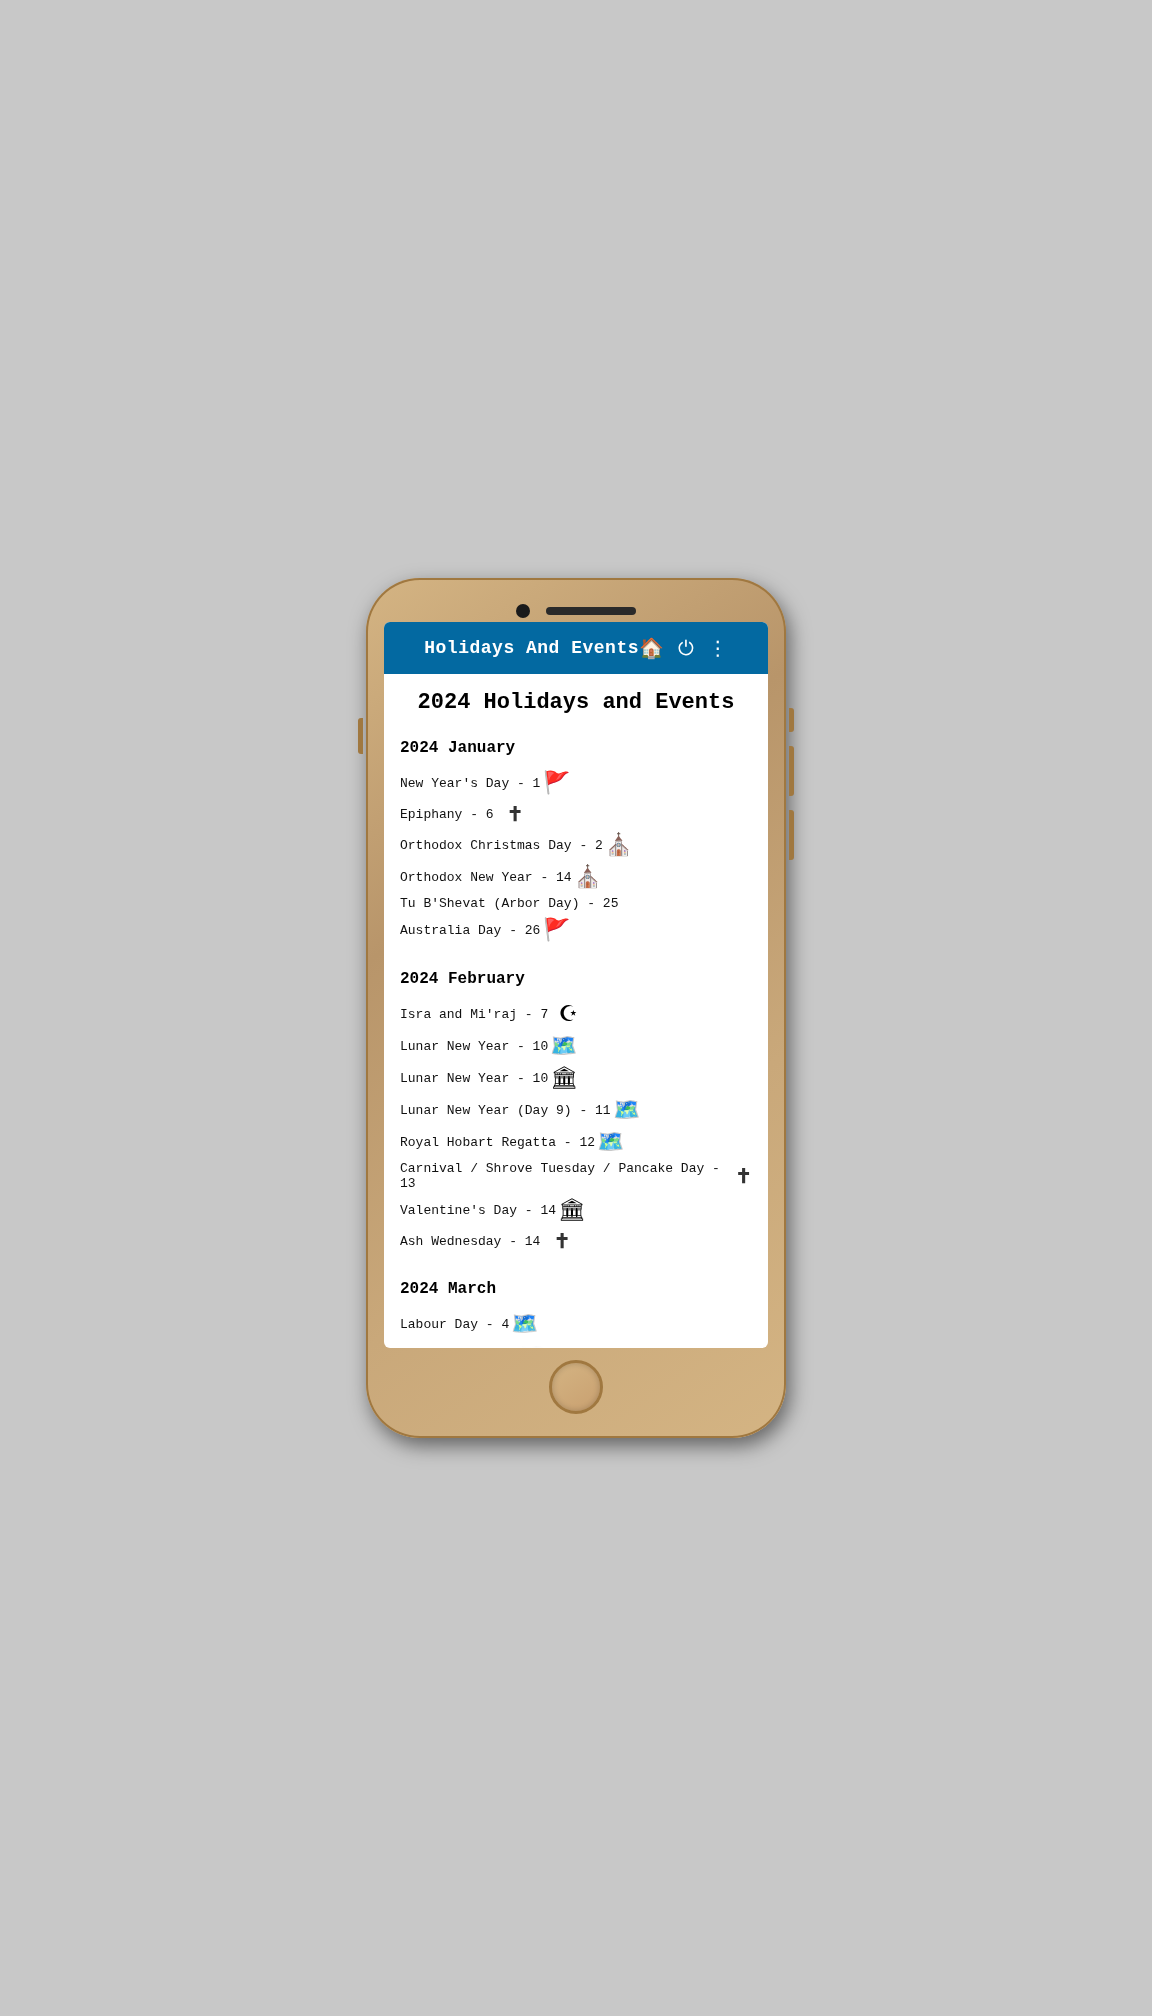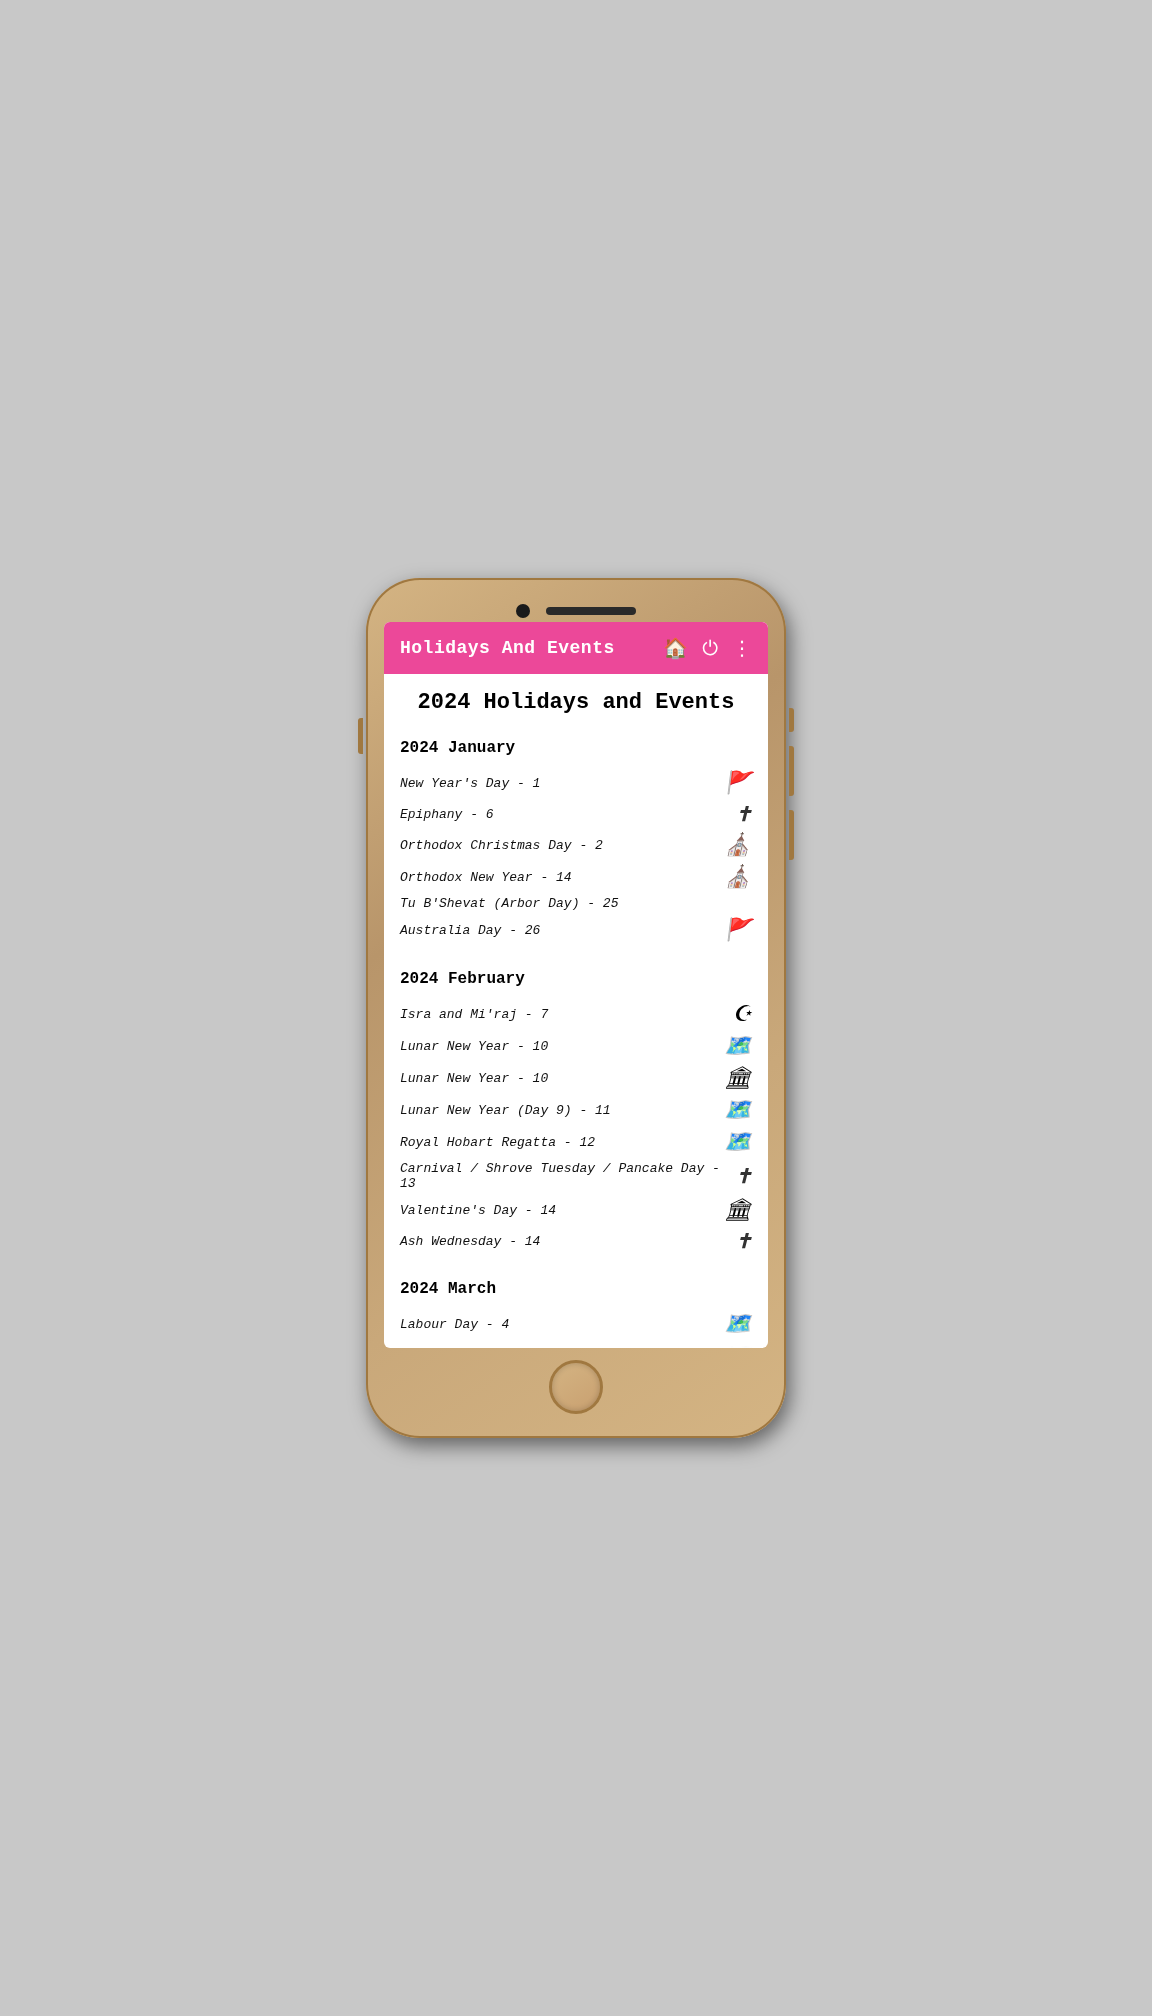--- a/index.html
+++ b/index.html
@@ -54,25 +54,25 @@
       width: 100%;
       flex: 1;
       background: white;
       border-radius: 6px;
       overflow: hidden;
       display: flex;
       flex-direction: column;
     }
 
     .app-header {
-      background: #ec4899;
+      background: #0369a1;
       padding: 14px 16px;
       display: flex;
       align-items: center;
-      justify-content: space-between;
+      justify-content: center;
       flex-shrink: 0;
     }
 
     .app-title {
       color: white;
       font-size: 18px;
       font-weight: bold;
       font-family: 'Courier New', monospace;
       letter-spacing: 0.5px;
     }
@@ -115,24 +115,22 @@
       font-size: 16px;
       font-weight: bold;
       font-family: 'Courier New', monospace;
       color: #000;
       margin-bottom: 10px;
       margin-top: 24px;
     }
 
     .event-row {
       display: flex;
-      justify-content: space-between;
       align-items: center;
       padding: 3px 0;
-      font-style: italic;
     }
 
     .event-name {
       font-size: 13px;
       font-family: 'Courier New', monospace;
       color: #111;
     }
 
     .event-icon {
       font-size: 22px;

